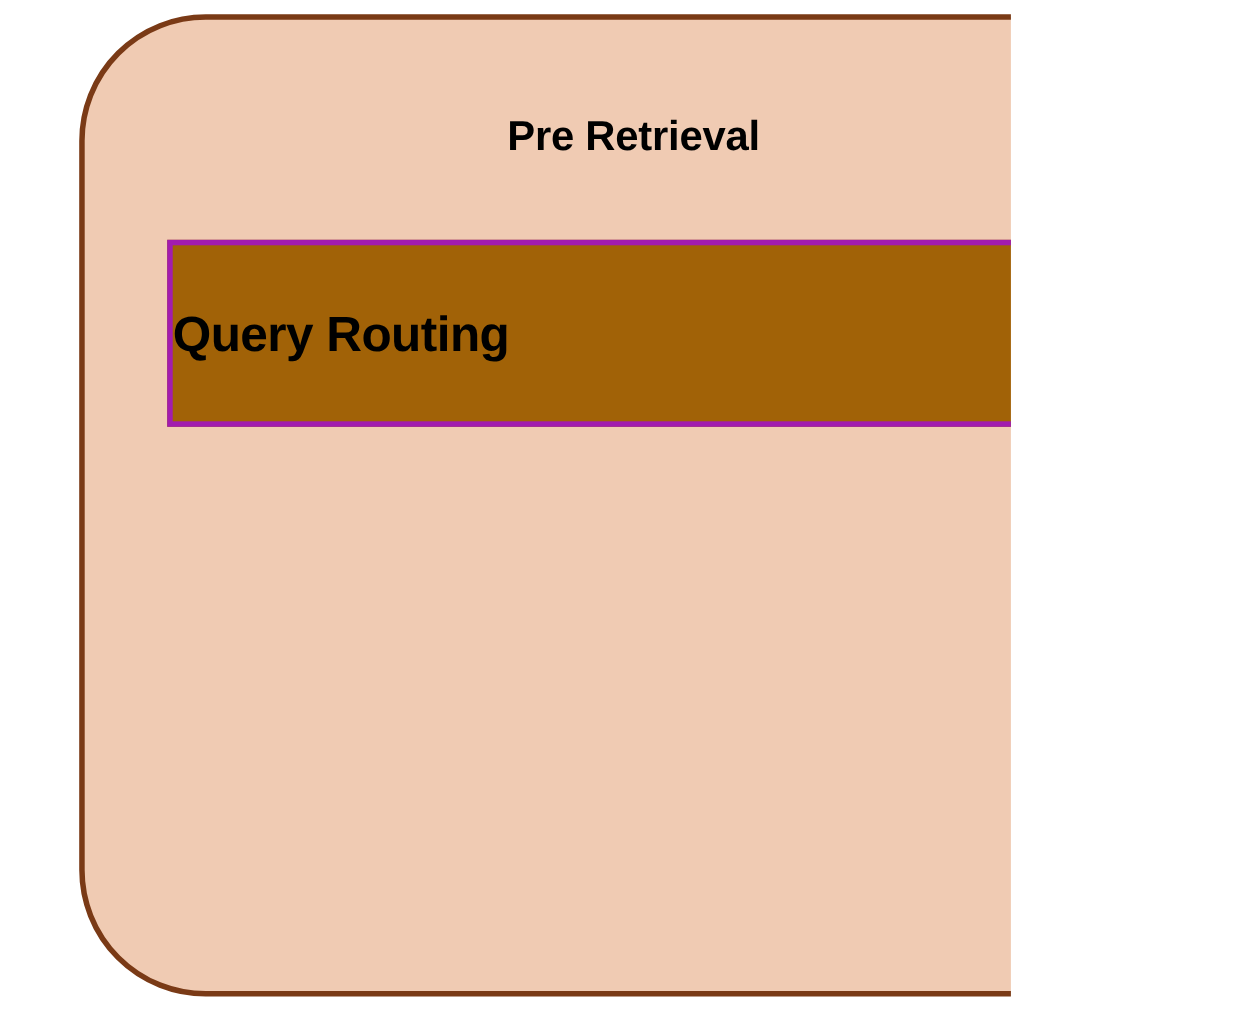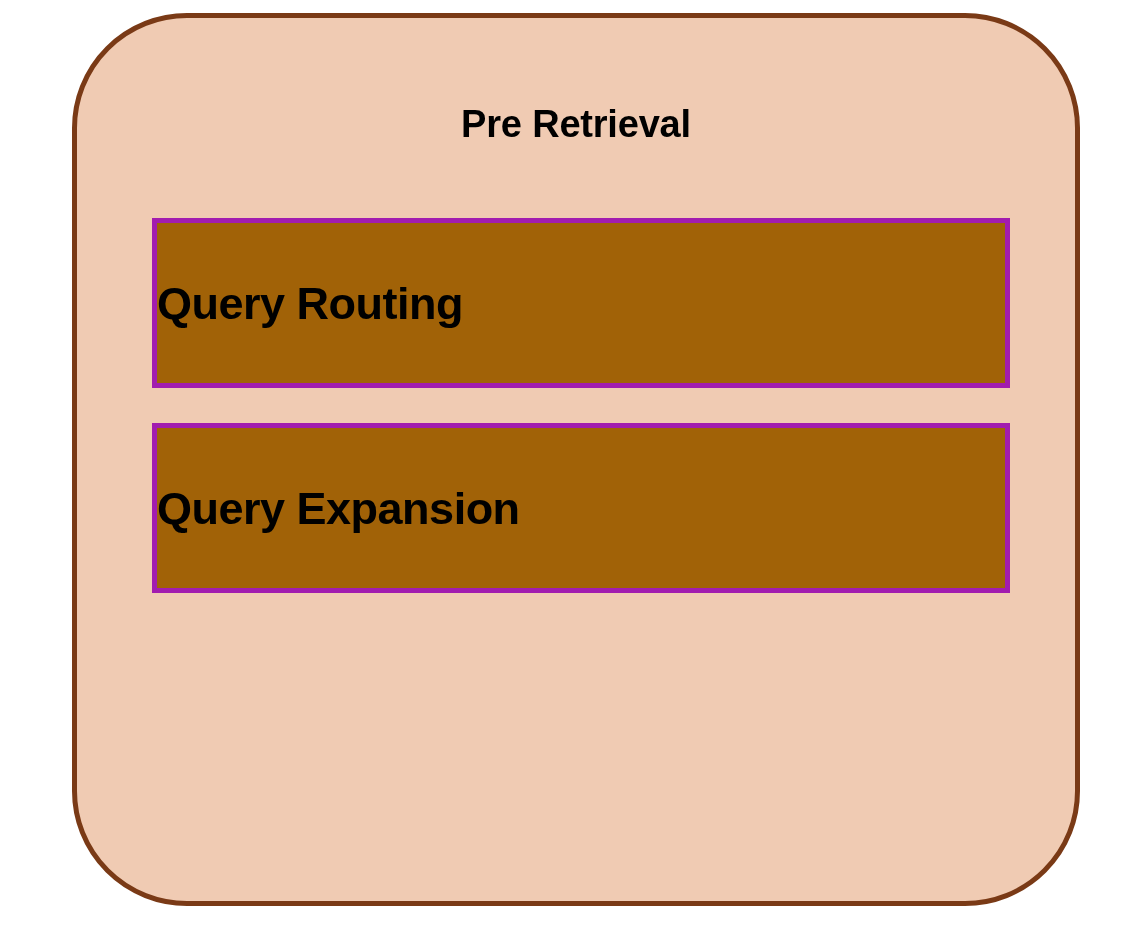--- a/index.html
+++ b/index.html
@@ -4,21 +4,21 @@
 <title>Pre Retrieval Diagram</title>
 <style>
   html, body {
     margin: 0;
     padding: 0;
     background: #ffffff;
   }
 
   #canvas {
     position: relative;
-    width: 1126px;
+    width: 919px;
     height: 932px;
     background: #ffffff;
     overflow: hidden;
     font-family: "Liberation Sans", "DejaVu Sans", sans-serif;
   }
 
   
   .group-box {
     position: absolute;
     left: 72px;
@@ -89,19 +89,16 @@
 
     <div class="group-title">Pre Retrieval</div>
 
     <div class="stage-list">
 
       <div class="stage-box">
         <span class="stage-label">Query Routing</span>
       </div>
 
 
-      <div class="stage-box">
-        <span class="stage-label">Query Expansion</span>
-      </div>
 
     </div>
   </div>
 </div>
 
 </body></html>

